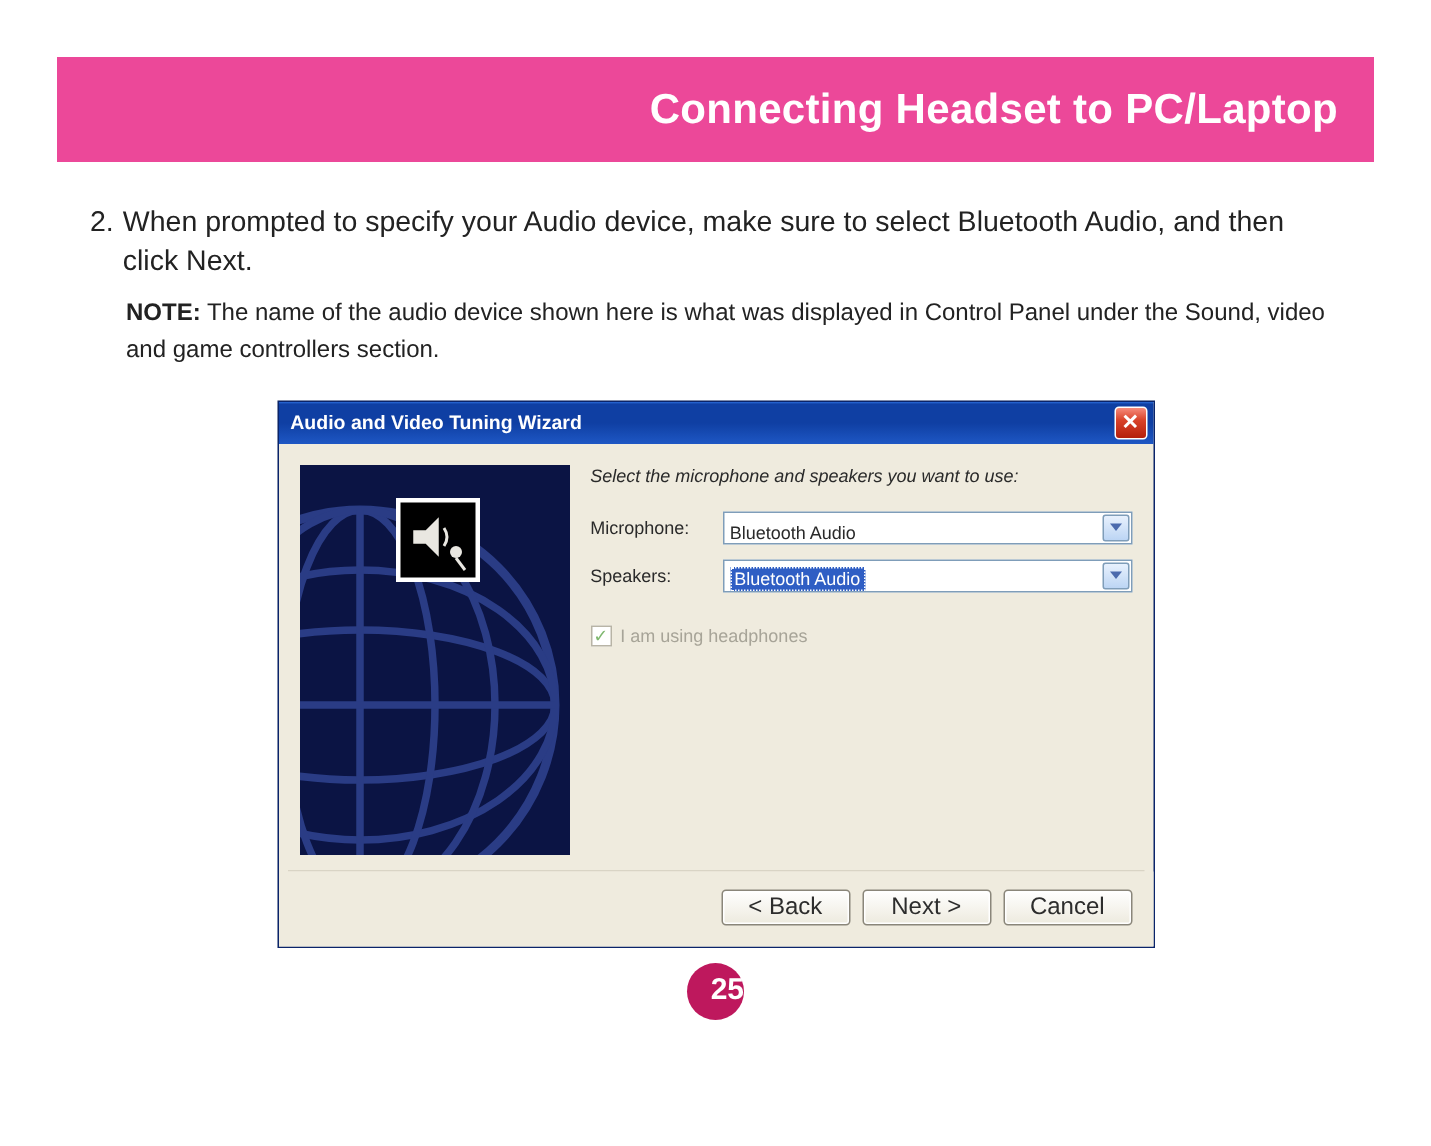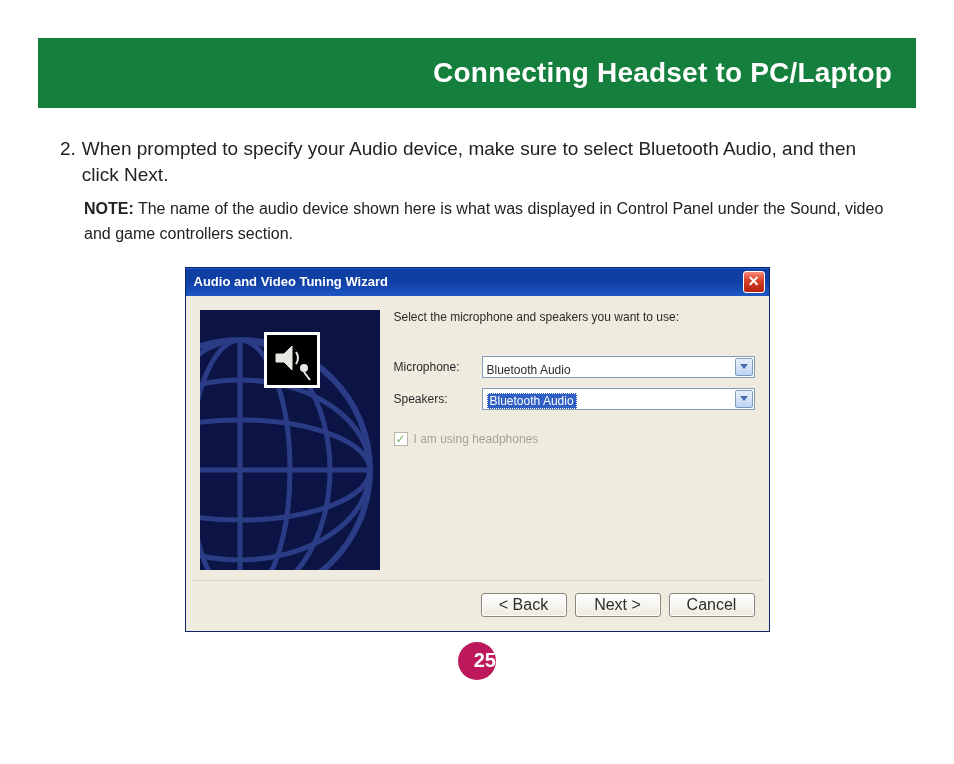--- a/index.html
+++ b/index.html
@@ -6,21 +6,21 @@
   body {
     width: 954px;
     height: 764px;
     font-family: Arial, Helvetica, sans-serif;
     background: #fff;
     color: #222;
     position: relative;
   }
   .header-bar {
     margin: 38px 38px 0 38px;
-    background: #15803d;
+    background: #ec4899;
     height: 70px;
     display: flex;
     align-items: center;
     justify-content: flex-end;
     padding-right: 24px;
   }
   .header-title {
     color: #fff;
     font-size: 28px;
     font-weight: bold;
@@ -90,21 +90,21 @@
     position: absolute;
     top: 22px; left: 64px;
     width: 56px; height: 56px;
     border: 3px solid #fff;
     background: #000;
     display: flex;
     align-items: center;
     justify-content: center;
   }
   .content-col { flex: 1; font-size: 12px; color: #2a2a2a; }
-  .instr { margin-bottom: 32px; }
+  .instr { margin-bottom: 17px; font-style: italic; }
   .form-row { display: flex; align-items: center; margin-bottom: 10px; gap: 10px; }
   .form-label { width: 78px; }
   .combo {
     flex: 1;
     height: 22px;
     border: 1px solid #7f9db9;
     background: #fff;
     display: flex;
     align-items: flex-end;
     padding-left: 4px;

